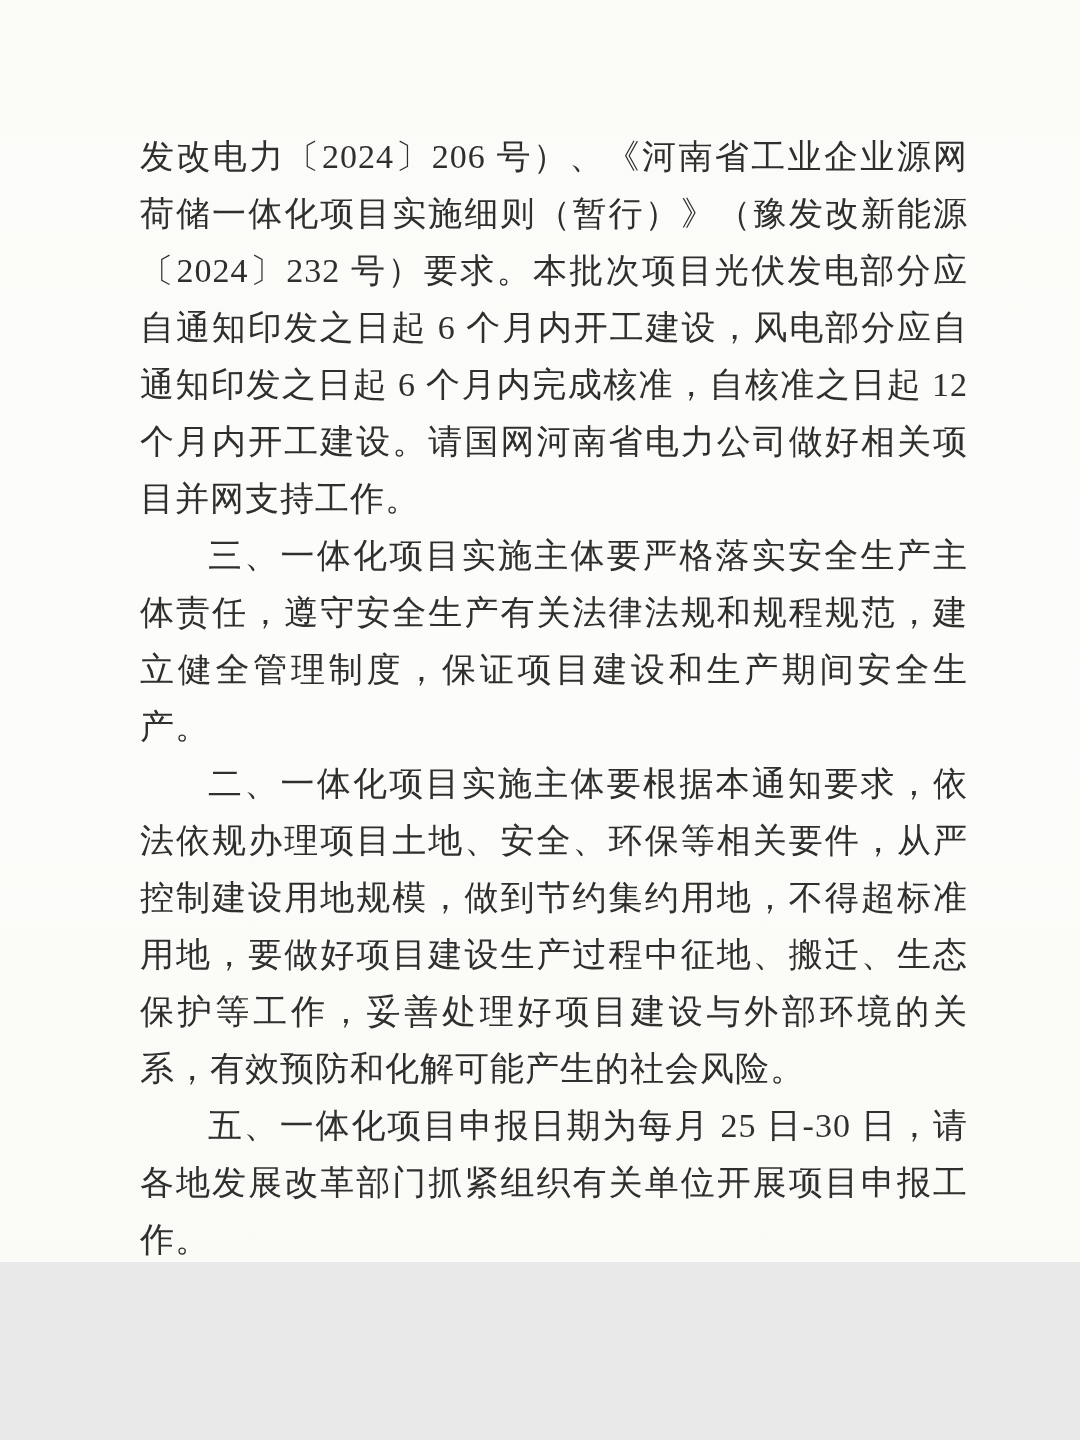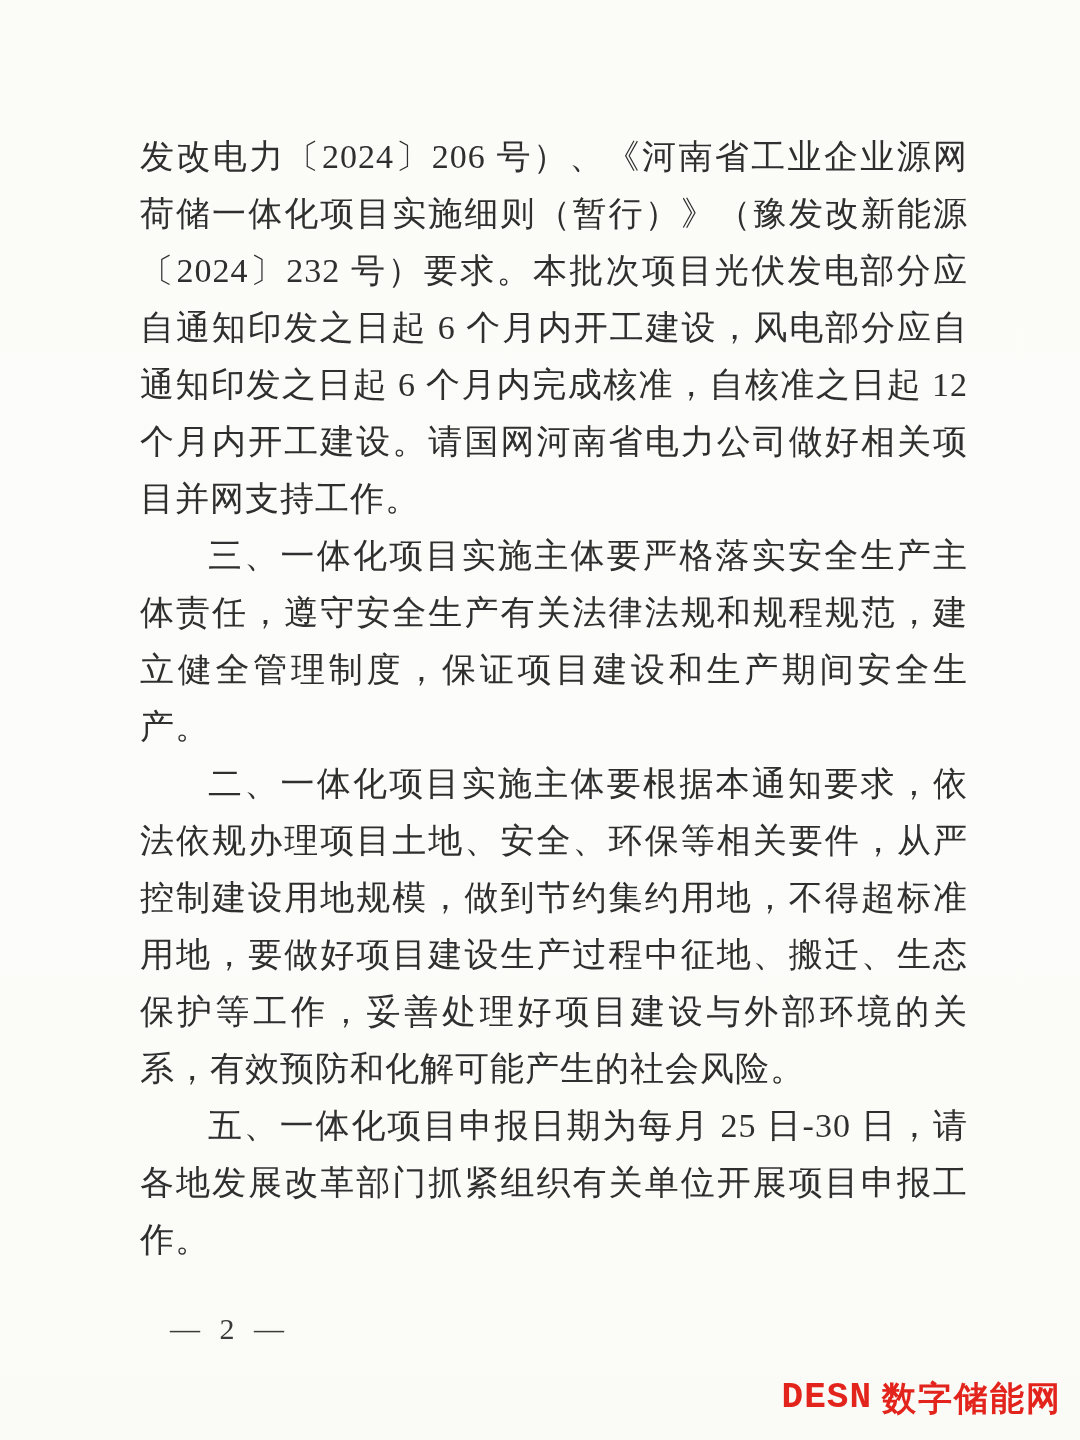--- a/index.html
+++ b/index.html
@@ -3,21 +3,21 @@
 <meta charset="utf-8">
 <style>
   html, body {
     margin: 0;
     padding: 0;
     background: #e9e9e9;
   }
   .page {
     position: relative;
     width: 1080px;
-    height: 1440px;
+    height: 1262px;
     margin: 0 auto;
     background: linear-gradient(180deg, #fbfbf8 0%, #fcfcfa 55%, #fafaf6 100%);
     overflow: hidden;
     font-family: "Liberation Serif", "DejaVu Serif", serif;
   }
   .content {
     position: absolute;
     left: 140px;
     top: 128px;
     width: 828px;

